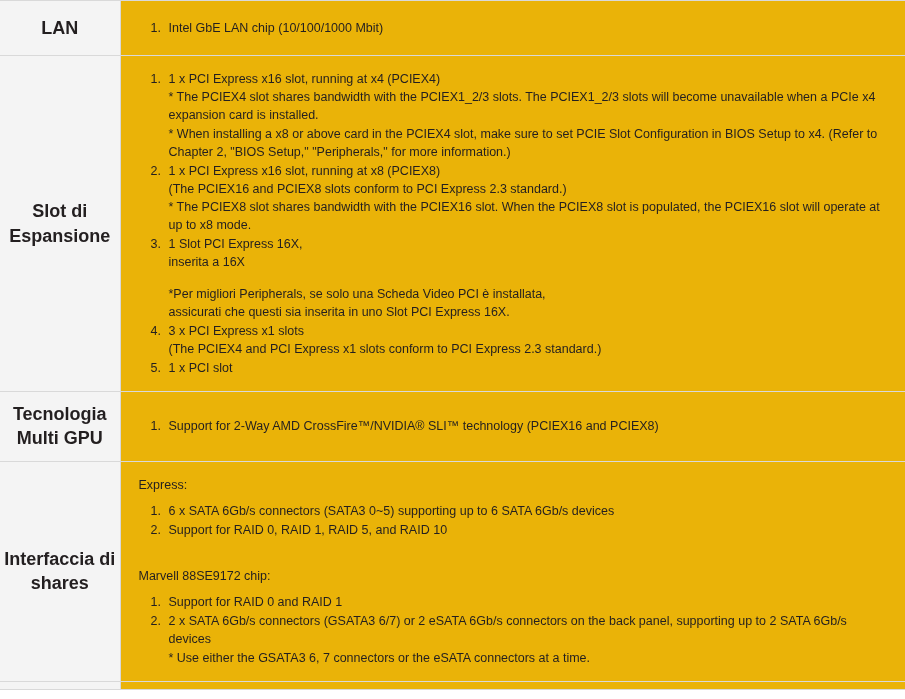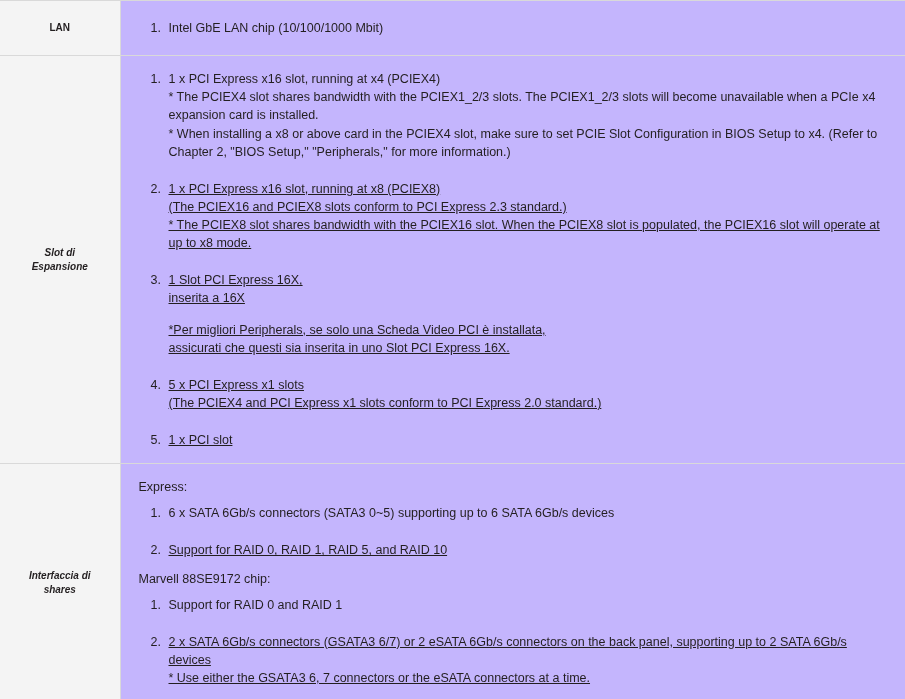--- a/index.html
+++ b/index.html
@@ -27,61 +27,60 @@
   .spec-table td {
     vertical-align: middle;
     border-left: none;
     border-right: none;
   }
   td.label-cell {
     width: 120px;
     background: #f4f4f4;
     text-align: center;
     font-weight: bold;
-    font-size: 10px;
+    font-size: 18px;
     color: #231f20;
     line-height: 1.35;
     padding: 10px 6px;
     border-right: 1px solid #d9d9d9;
   }
   td.content-cell {
     padding: 14px 14px 14px 18px;
-    background: #c4b5fd;
+    background: #eab308;
     line-height: 1.45;
   }
   ol.spec-list {
     margin: 0;
     padding-left: 26px;
     list-style-type: decimal;
   }
   ol.spec-list > li {
     margin: 0 0 0 0;
     padding-left: 4px;
   }
   ol.spec-list > li + li {
-    margin-top: 19px;
-    text-decoration: underline;
+    margin-top: 1px;
   }
   .sub-line {
     display: block;
     white-space: normal;
   }
   .blank-line {
     display: block;
     height: 13px;
   }
   .plain-para {
     margin: 0 0 8px 0;
   }
   .plain-para.tight-top {
-    margin-top: 10px;
+    margin-top: 28px;
   }
   .row-lan .content-cell { padding-top: 18px; padding-bottom: 18px; }
   .row-multigpu .content-cell { padding-top: 18px; padding-bottom: 18px; }
-  .row-slot .label-cell, .row-storage .label-cell { padding: 10px 4px; font-style: italic; }
+  .row-slot .label-cell, .row-storage .label-cell { padding: 10px 4px; }
   .row-bottom-partial td {
     height: 8px;
     padding: 0;
   }
 </style>
 </head>
 <body>
 
 <table class="spec-table">
   <tbody>
@@ -115,30 +114,43 @@
             <span class="sub-line">* The PCIEX8 slot shares bandwidth with the PCIEX16 slot. When the PCIEX8 slot is populated, the PCIEX16 slot will operate at up to x8 mode.</span>
           </li>
           <li>
             <span>1 Slot PCI Express 16X,</span>
             <span class="sub-line">inserita a 16X</span>
             <span class="blank-line"></span>
             <span class="sub-line">*Per migliori Peripherals, se solo una Scheda Video PCI è installata,</span>
             <span class="sub-line">assicurati che questi sia inserita in uno Slot PCI Express 16X.</span>
           </li>
           <li>
-            <span>5 x PCI Express x1 slots</span>
-            <span class="sub-line">(The PCIEX4 and PCI Express x1 slots conform to PCI Express 2.0 standard.)</span>
+            <span>3 x PCI Express x1 slots</span>
+            <span class="sub-line">(The PCIEX4 and PCI Express x1 slots conform to PCI Express 2.3 standard.)</span>
           </li>
           <li>
             <span>1 x PCI slot</span>
           </li>
         </ol>
       </td>
     </tr>
 
+    <tr class="row-multigpu">
+      <td class="label-cell">
+        <span>Tecnologia</span><br>
+        <span>Multi GPU</span>
+      </td>
+      <td class="content-cell">
+        <ol class="spec-list">
+          <li>
+            <span>Support for 2-Way AMD CrossFire™/NVIDIA® SLI™ technology (PCIEX16 and PCIEX8)</span>
+          </li>
+        </ol>
+      </td>
+    </tr>
 
     <tr class="row-storage">
       <td class="label-cell">
         <span>Interfaccia di</span><br>
         <span>shares</span>
       </td>
       <td class="content-cell">
         <p class="plain-para">Express:</p>
         <ol class="spec-list">
           <li>

